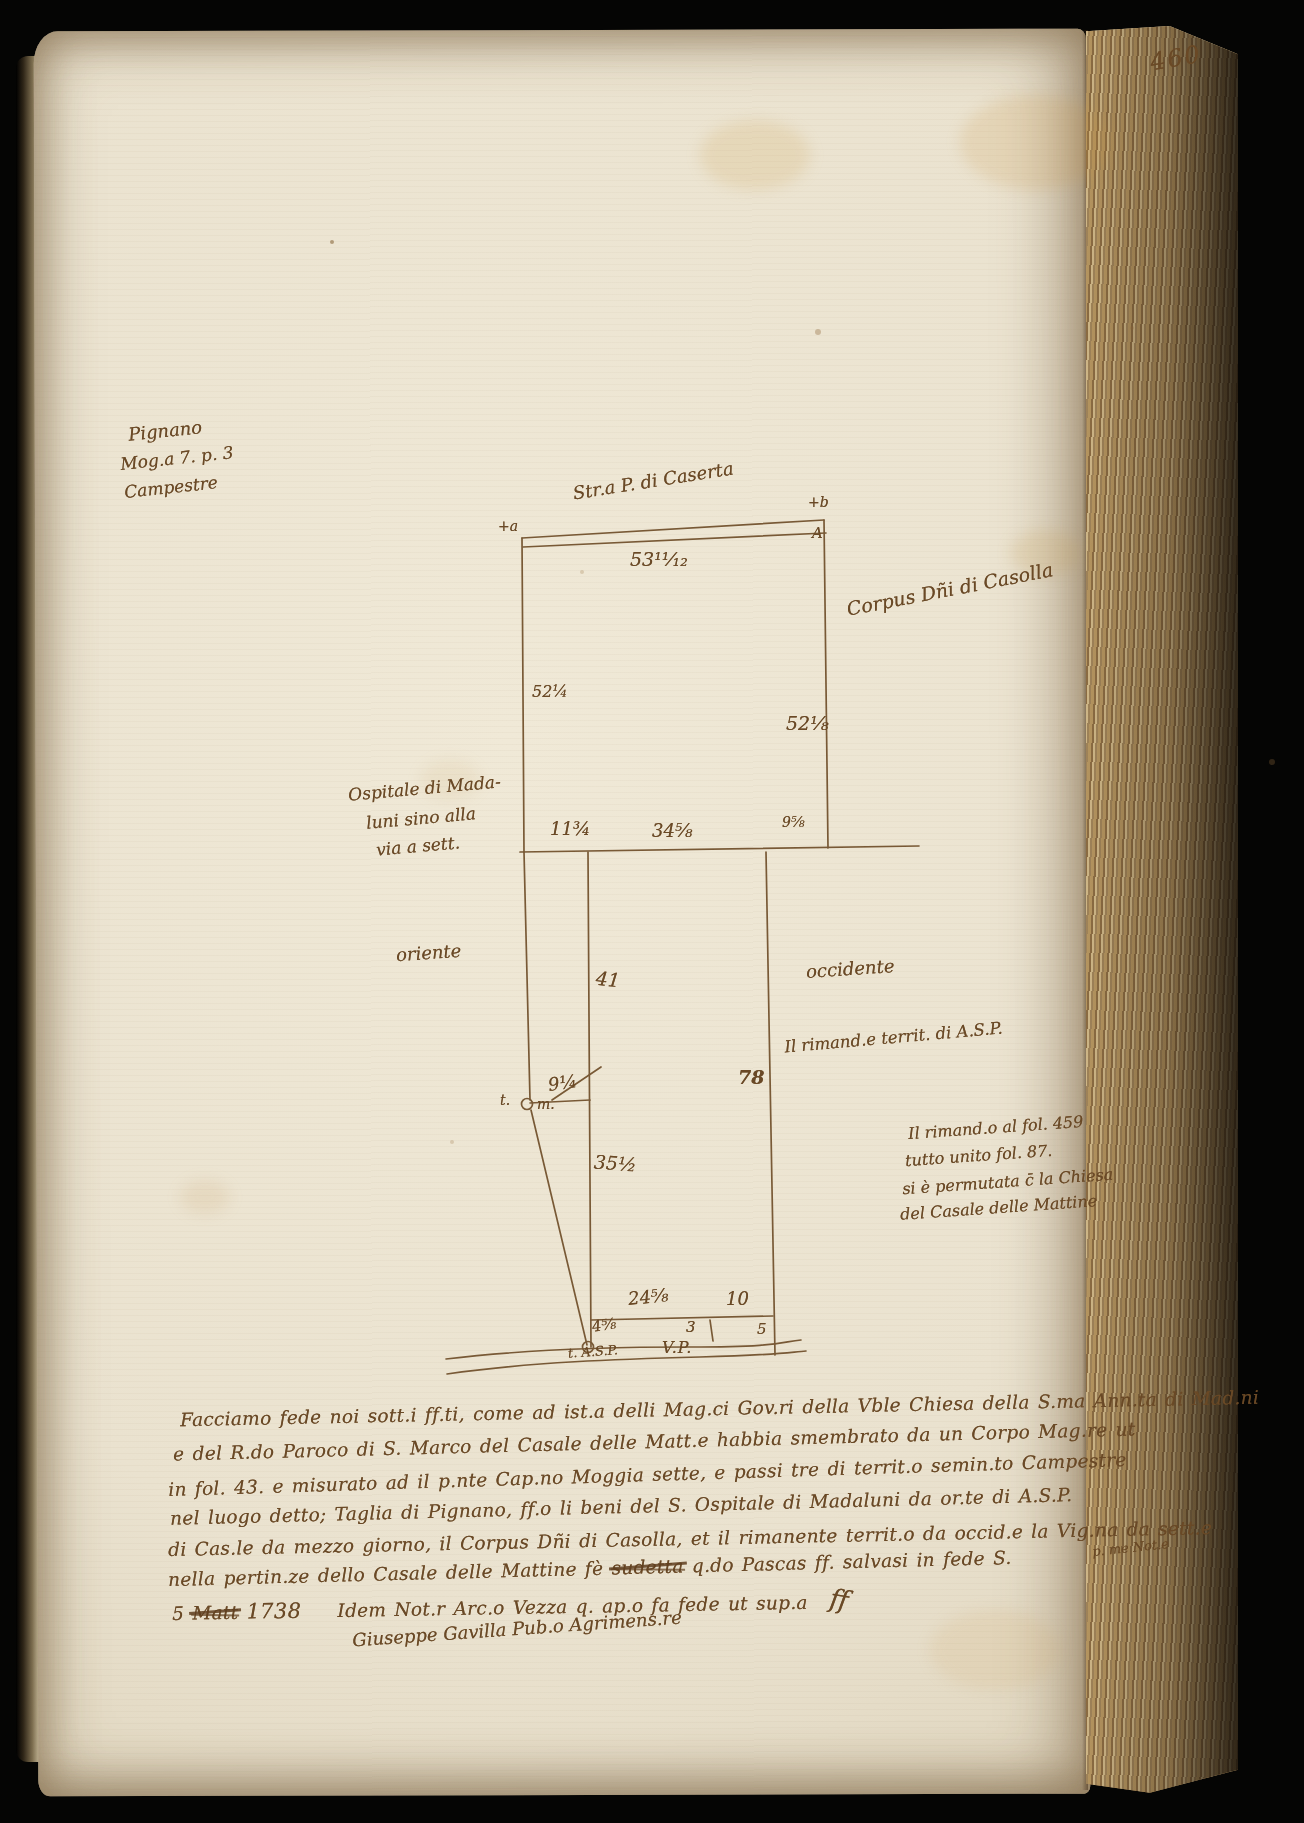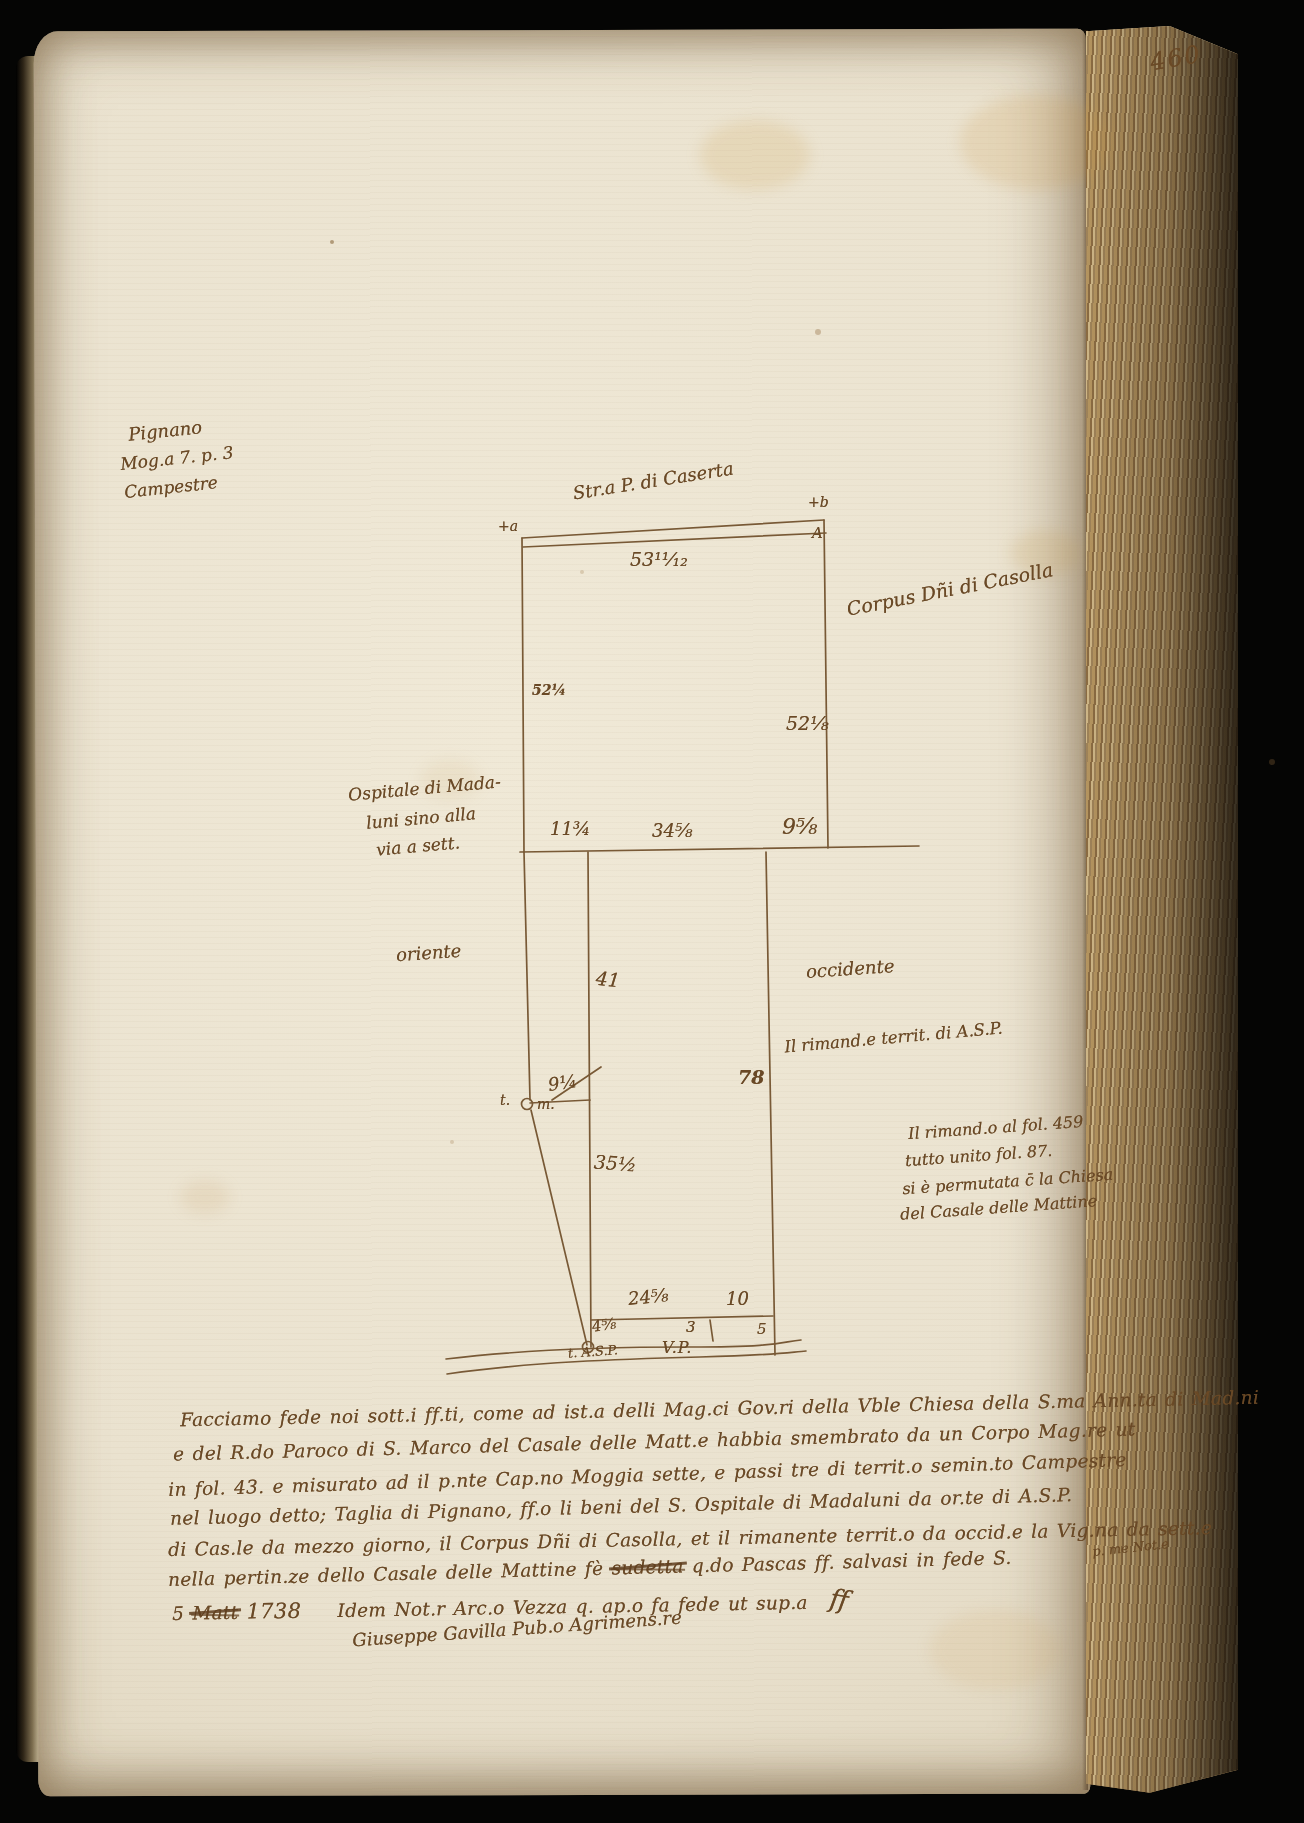--- a/index.html
+++ b/index.html
@@ -89,30 +89,30 @@
   <div class="ink" style="left:128px;top:420px;font-size:18px;transform:rotate(-6deg);">Pignano</div>
   <div class="ink" style="left:120px;top:448px;font-size:17px;transform:rotate(-6deg);">Mog.a 7. p. 3</div>
   <div class="ink" style="left:124px;top:477px;font-size:17px;transform:rotate(-6deg);">Campestre</div>
 
   <div class="ink" style="left:572px;top:470px;font-size:18px;transform:rotate(-9deg);">Str.a P. di Caserta</div>
   <div class="ink" style="left:498px;top:518px;font-size:14px;">+a</div>
   <div class="ink" style="left:808px;top:494px;font-size:14px;">+b</div>
   <div class="ink" style="left:812px;top:524px;font-size:15px;">A</div>
   <div class="ink" style="left:630px;top:548px;font-size:19px;">53¹¹⁄₁₂</div>
   <div class="ink" style="left:845px;top:578px;font-size:19px;transform:rotate(-11deg);">Corpus Dñi di Casolla</div>
-  <div class="ink" style="left:532px;top:682px;font-size:14px;font-weight:bold;">52¼</div>
+  <div class="ink" style="left:532px;top:682px;font-size:16px;">52¼</div>
   <div class="ink" style="left:786px;top:712px;font-size:19px;">52⅛</div>
 
   <div class="ink" style="left:348px;top:778px;font-size:17px;transform:rotate(-5deg);">Ospitale di Mada-</div>
   <div class="ink" style="left:366px;top:808px;font-size:17px;transform:rotate(-5deg);">luni sino alla</div>
   <div class="ink" style="left:376px;top:836px;font-size:17px;transform:rotate(-5deg);">via a sett.</div>
 
   <div class="ink" style="left:550px;top:818px;font-size:18px;">11¾</div>
   <div class="ink" style="left:652px;top:820px;font-size:18px;text-align:center;">34⅝</div>
-  <div class="ink" style="left:782px;top:814px;font-size:22px;">9⅝</div>
+  <div class="ink" style="left:782px;top:814px;font-size:14px;">9⅝</div>
 
   <div class="ink" style="left:396px;top:942px;font-size:18px;transform:rotate(-4deg);">oriente</div>
   <div class="ink" style="left:806px;top:958px;font-size:18px;transform:rotate(-4deg);">occidente</div>
   <div class="ink" style="left:596px;top:968px;font-size:19px;transform:rotate(6deg);">41</div>
   <div class="ink" style="left:784px;top:1028px;font-size:16.5px;transform:rotate(-5deg);">Il rimand.e territ. di A.S.P.</div>
   <div class="ink" style="left:738px;top:1066px;font-size:19px;font-weight:bold;">78</div>
   <div class="ink" style="left:548px;top:1072px;font-size:18px;transform:rotate(-8deg);">9¼</div>
   <div class="ink" style="left:500px;top:1092px;font-size:14px;">t.</div>
   <div class="ink" style="left:537px;top:1096px;font-size:14px;">m.</div>
   <div class="ink" style="left:594px;top:1152px;font-size:19px;transform:rotate(4deg);">35½</div>

